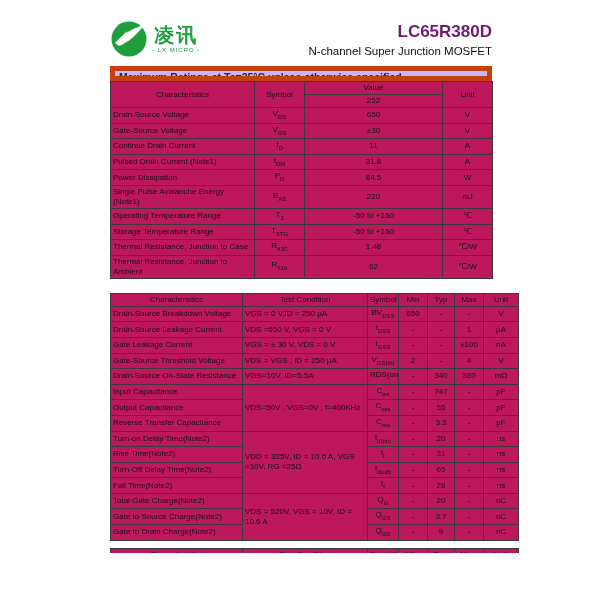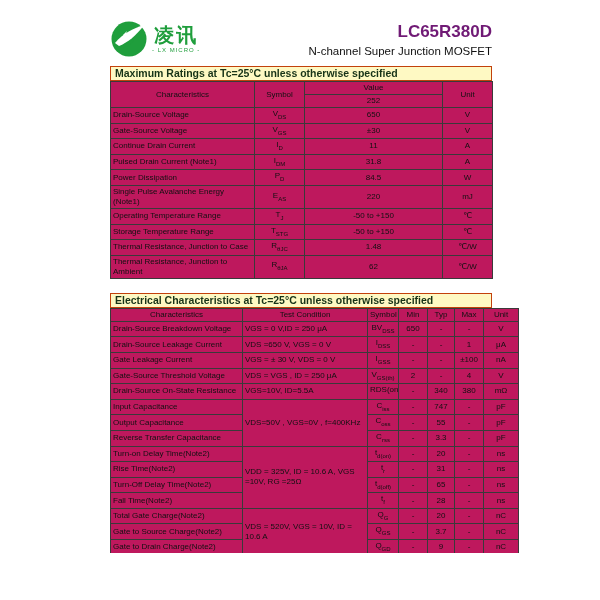--- a/index.html
+++ b/index.html
@@ -11,21 +11,21 @@
   .hdr { width:382px; display:flex; justify-content:space-between; align-items:flex-start; margin-bottom:4px; }
   .logo { display:flex; align-items:flex-start; gap:4px; }
   .logo-txt { display:flex; flex-direction:column; align-items:center; margin-top:4px; }
   .logo-cn { color:#1f9e3c; font-size:20px; font-weight:bold; letter-spacing:2px; line-height:22px; }
   .logo-sub { color:#1f9e3c; font-size:6px; letter-spacing:1px; margin-top:1px; }
   .titles { text-align:right; margin-top:2px; }
   .pn { font-size:17px; font-weight:bold; color:#701a75; line-height:20px; }
   .subt { font-size:11.5px; color:#111; margin-top:3px; }
 
   
-  .bar { width:382px; background:#fef9c3; border:1px solid #c2410c; color:#173317;
+  .bar { width:382px; background:#c4b5fd; border:5px solid #c2410c; color:#173317;
          font-size:10.5px; font-weight:bold; line-height:13px; height:15px; padding:0 0 0 4px;
          white-space:nowrap; overflow:hidden; }
 
   
   table { border-collapse:collapse; table-layout:fixed; background:#be185d; }
   th, td { border:1px solid #3a3a3a; font-size:8px; line-height:10px; padding:1px 2px;
            color:#111; font-weight:normal; text-align:center; vertical-align:middle;
            overflow:hidden; }
   td.l { text-align:left;margin-top:17px; }
   sub { font-size:6px; }
@@ -139,21 +139,20 @@
       <tr>
             <td class="l">Thermal Resistance, Junction to Ambient</td>
             <td><span>R</span><sub>θJA</sub></td>
             <td>62</td>
             <td>℃/W</td>
           </tr>
     </tbody>
       </table>
     <div class="gap1"></div>
 
-    <div class="bar">Electrical Characteristics at Tc=25°C unless otherwise specified</div>
     <table class="t23">
       <colgroup>
           <col class="c1">
           <col class="c2">
           <col class="c3">
           <col class="c4">
           <col class="c5">
           <col class="c6">
           <col class="c7">
         </colgroup>

